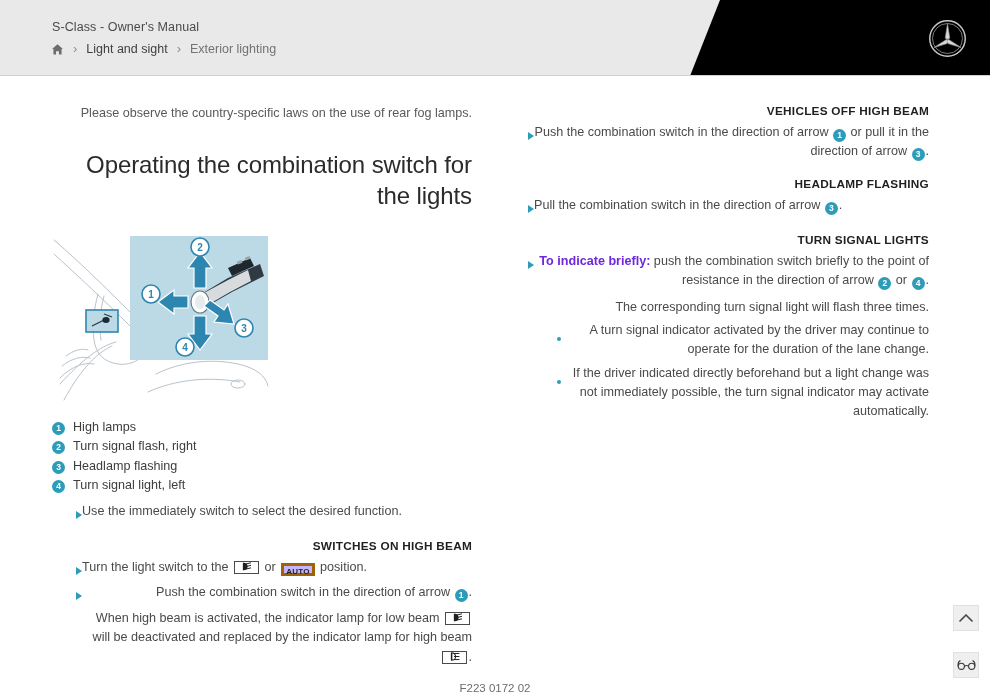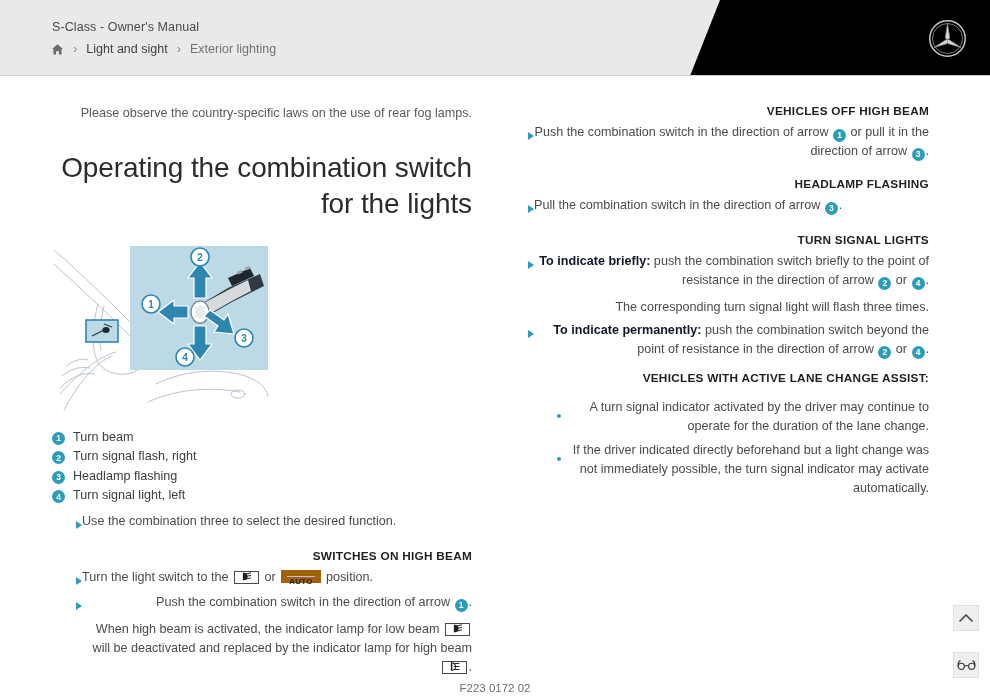--- a/index.html
+++ b/index.html
@@ -49,21 +49,21 @@
     position: absolute; left: 0; top: 76px;
     width: 990px; height: 624px; text-align: right;
   }
   .col-left  { position: absolute; left: 52px;  top: 28px; width: 420px; }
   .col-right { position: absolute; left: 504px; top: 28px; width: 425px; }
 
   .intro {
     font-size: 12.6px; color: #58595b; line-height: 1.45;
   }
   h1.section-title {
-    font-size: 28px; font-weight: 400; color: #2b2b2b;
+    font-size: 24px; font-weight: 400; color: #2b2b2b;
     line-height: 1.28; margin-top: 28px; letter-spacing: -0.1px;
   }
 
   
   .figure { margin-top: 22px; width: 218px; height: 168px; position: relative; }
 
   
   .legend { margin-top: 18px; }
   .legend-row {
     display: flex; align-items: flex-start; gap: 8px;
@@ -92,21 +92,21 @@
   }
   .tri {
     display: inline-block; width: 0; height: 0;
     border-top: 4.2px solid transparent;
     border-bottom: 4.2px solid transparent;
     border-left: 6.5px solid #2d9cb8;
   }
   .step-body {
     font-size: 12.6px; color: #4a4a4a; line-height: 1.52;
   }
-  .step-body b { color: #0f172a; font-weight: 700; }
+  .step-body b { color: #6d28d9; font-weight: 700; }
   .step-note { margin-top: 7px; }
 
   .bullets { margin-left: 30px; margin-top: 2px; }
   .bullet-row { display: flex; margin-bottom: 5px; }
   .bullet-dot {
     flex: 0 0 27px; padding-top: 6px;
   }
   .bullet-dot i {
     display:inline-block; width:4px; height:4px; border-radius:50%;
     background:#2d9cb8;
@@ -116,21 +116,21 @@
   
   .sym {
     display: inline-block; vertical-align: -3px;
     border: 1px solid #4a4a4a; background: #fff;
     height: 13px; padding: 0 3px; margin: 0 2px;
     line-height: 11px;
   }
   .sym svg { display:block; }
   .sym-auto {
     display: inline-block; vertical-align: -3px;
-    border: 6px solid #a16207; background:#c4b5fd;
+    border: 3px solid #a16207; background:#c4b5fd;
     height: 13px; padding: 0 2px; margin: 0 2px;
     font-size: 8px; font-weight: 700; line-height: 12px;
     color: #1f1f1f; letter-spacing: .2px;
   }
 
   
   .footer-code {
     position: absolute; left: 0; top: 682px; width: 990px;
     text-align: center; font-size: 11.5px; color: #6d6d6d;
   }
@@ -250,39 +250,39 @@
 
             <circle cx="133" cy="113" r="9" fill="#ffffff" stroke="#2d86b0" stroke-width="1.6"></circle>
             <text x="133" y="117" font-family="Liberation Sans, sans-serif" font-size="10" font-weight="700" fill="#2d86b0" text-anchor="middle">4</text>
           </g>
         </svg>
       </div>
 
       <div class="legend">
         <div class="legend-row">
           <span class="num">1</span>
-          <span>Turn beam</span>
+          <span>High lamps</span>
         </div>
         <div class="legend-row">
           <span class="num">2</span>
           <span>Turn signal flash, right</span>
         </div>
         <div class="legend-row">
           <span class="num">3</span>
           <span>Headlamp flashing</span>
         </div>
         <div class="legend-row">
           <span class="num">4</span>
           <span>Turn signal light, left</span>
         </div>
       </div>
 
       <div class="step" style="margin-top:10px;">
         <div class="step-marker"><span class="tri"></span></div>
-        <div class="step-body">Use the combination three to select the desired function.</div>
+        <div class="step-body">Use the immediately switch to select the desired function.</div>
       </div>
 
       <div id="left-sections">
           <div class="subhead">SWITCHES ON HIGH BEAM</div>
           <div class="step">
             <div class="step-marker"><span class="tri"></span></div>
             <div class="step-body">Turn the light switch to the <span class="sym"><svg width="17" height="9" viewBox="0 0 18 10">
                   <path d="M6 0.8 A4.2 4.2 0 0 1 6 9.2 Z" fill="#1f1f1f"></path>
                   <path d="M5.6 0.8 L5.6 9.2" stroke="#1f1f1f" stroke-width="1.3"></path>
                   <path d="M8.5 2.2 L14 0.9 M8.5 5 L14 3.7 M8.5 7.8 L14 6.5" stroke="#1f1f1f" stroke-width="1.1"></path>
@@ -312,24 +312,20 @@
           </div>
           <div class="subhead">HEADLAMP FLASHING</div>
           <div class="step">
             <div class="step-marker"><span class="tri"></span></div>
             <div class="step-body">Pull the combination switch in the direction of arrow <span class="num inline">3</span>.</div>
           </div>
           <div class="subhead">TURN SIGNAL LIGHTS</div>
           <div class="step">
             <div class="step-marker"><span class="tri"></span></div>
             <div class="step-body"><b>To indicate briefly:</b> push the combination switch briefly to the point of resistance in the direction of arrow <span class="num inline">2</span> or <span class="num inline">4</span>.<div class="step-note">The corresponding turn signal light will flash three times.</div></div>
-          </div>
-          <div class="step">
-            <div class="step-marker"><span class="tri"></span></div>
-            <div class="step-body"><b>To indicate permanently:</b> push the combination switch beyond the point of resistance in the direction of arrow <span class="num inline">2</span> or <span class="num inline">4</span>.<div class="subhead inline-sub">VEHICLES WITH ACTIVE LANE CHANGE ASSIST:</div></div>
           </div>
           <div class="bullets">
             <div class="bullet-row">
               <div class="bullet-dot"><i></i></div>
               <div class="bullet-text">A turn signal indicator activated by the driver may continue to operate for the duration of the lane change.</div>
             </div>
             <div class="bullet-row">
               <div class="bullet-dot"><i></i></div>
               <div class="bullet-text">If the driver indicated directly beforehand but a light change was not immediately possible, the turn signal indicator may activate automatically.</div>
             </div>

